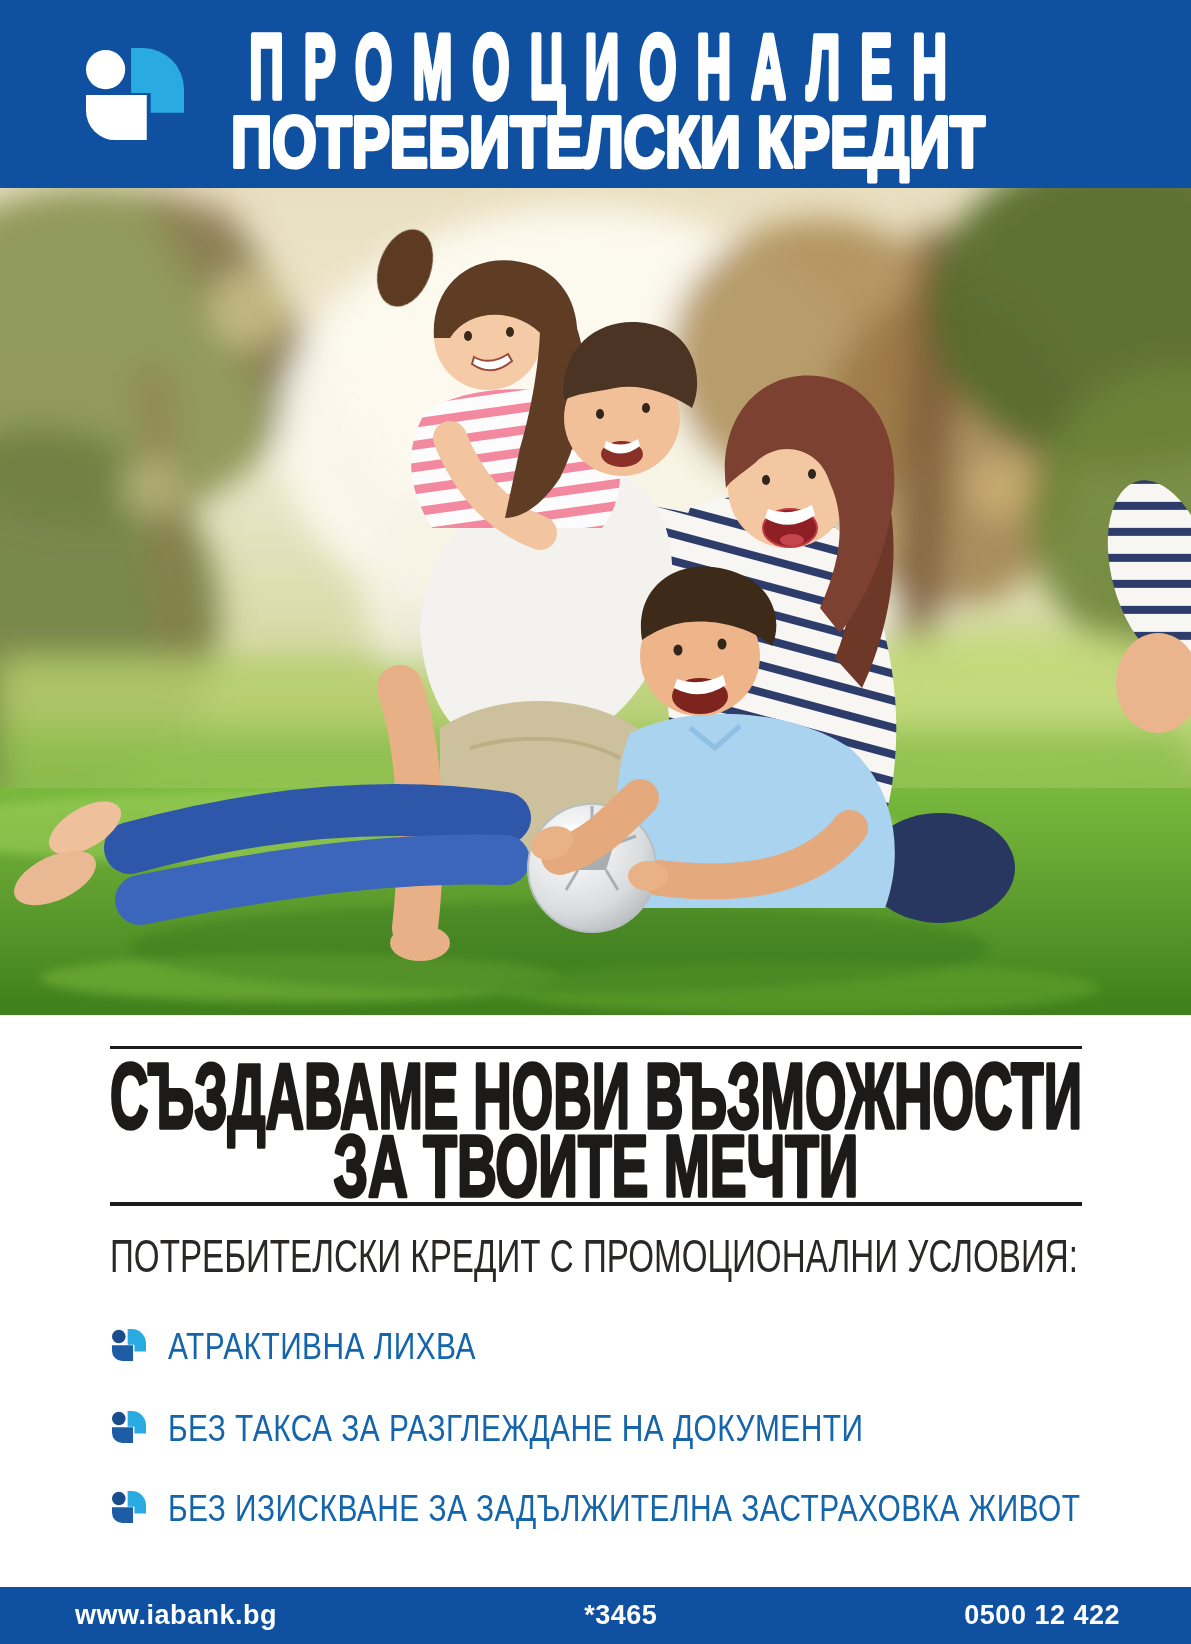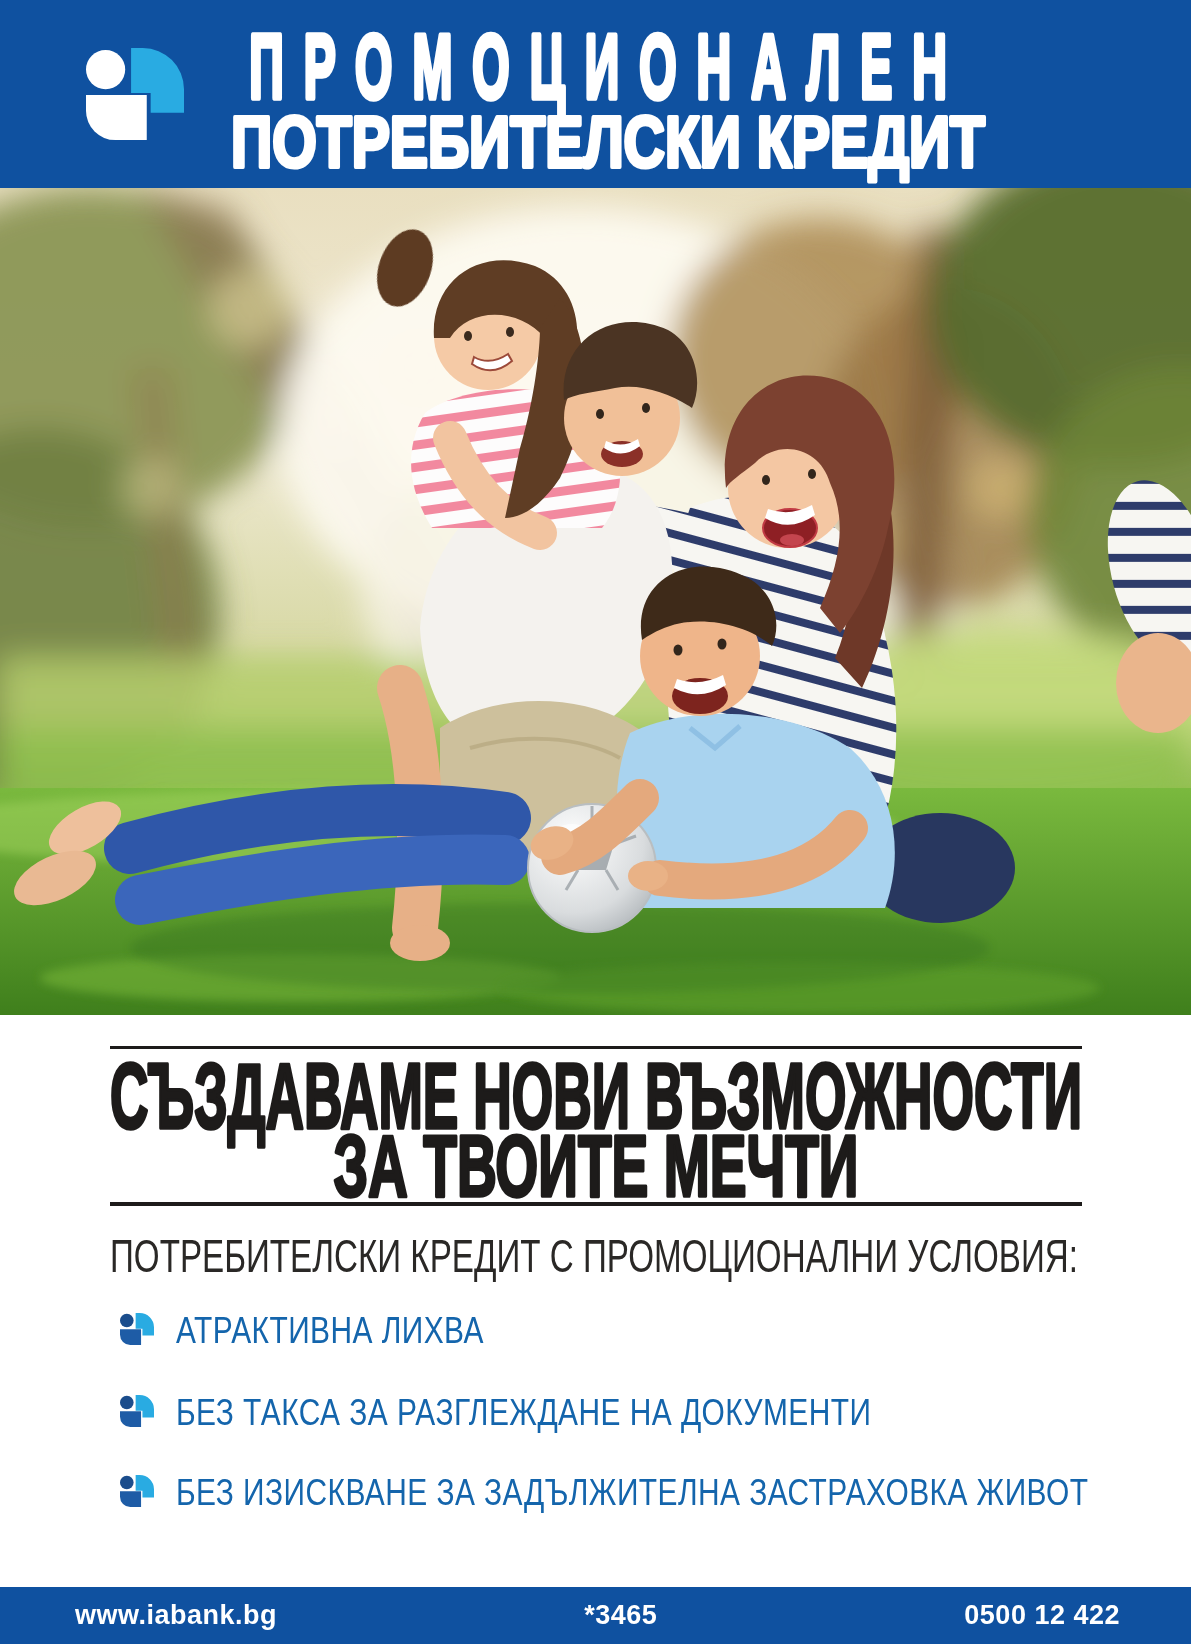--- a/index.html
+++ b/index.html
@@ -33,21 +33,21 @@
   .rule{left:110px;width:972px;background:var(--headline_black);}
   .rule-top{top:1046px;height:3px;}
   .rule-bottom{top:1202px;height:4px;}
   .mid-text-svg{left:0;top:1015px;width:1191px;height:300px;}
   .big-t{fill:var(--headline_black);stroke:var(--headline_black);stroke-linejoin:round;font-weight:bold;
          font-family:"Liberation Sans","DejaVu Sans",sans-serif;}
   .sub-t{fill:var(--subheading_gray);font-weight:400;
          font-family:"Liberation Sans","DejaVu Sans",sans-serif;}
 
   
-  .benefit{left:120px;height:36px;display:flex;align-items:center;}
+  .benefit{left:112px;height:36px;display:flex;align-items:center;margin-top:16px;}
   .benefit-1{top:1312px;} .benefit-2{top:1394px;} .benefit-3{top:1474px;}
   .benefit .icon{width:34px;height:34px;flex:0 0 34px;}
   .benefit .label{display:inline-block;margin-left:22px;font-size:34px;line-height:36px;
       color:var(--bullet_text_blue);white-space:nowrap;letter-spacing:0.5px;
       transform:scale(0.88,1.08);transform-origin:left center;}
   .bi-circle{fill:var(--icon_navy);} .bi-quarter{fill:var(--light_blue);} .bi-bottom{fill:var(--icon_blue);}
 
   
   .footer-band{left:0;top:1587px;width:1191px;height:57px;background:var(--brand_blue);
       display:flex;align-items:center;justify-content:space-between;

